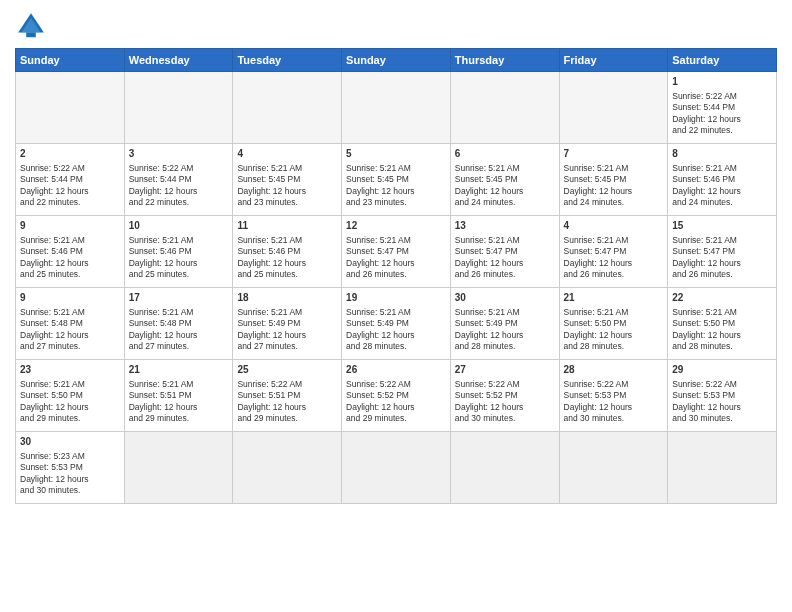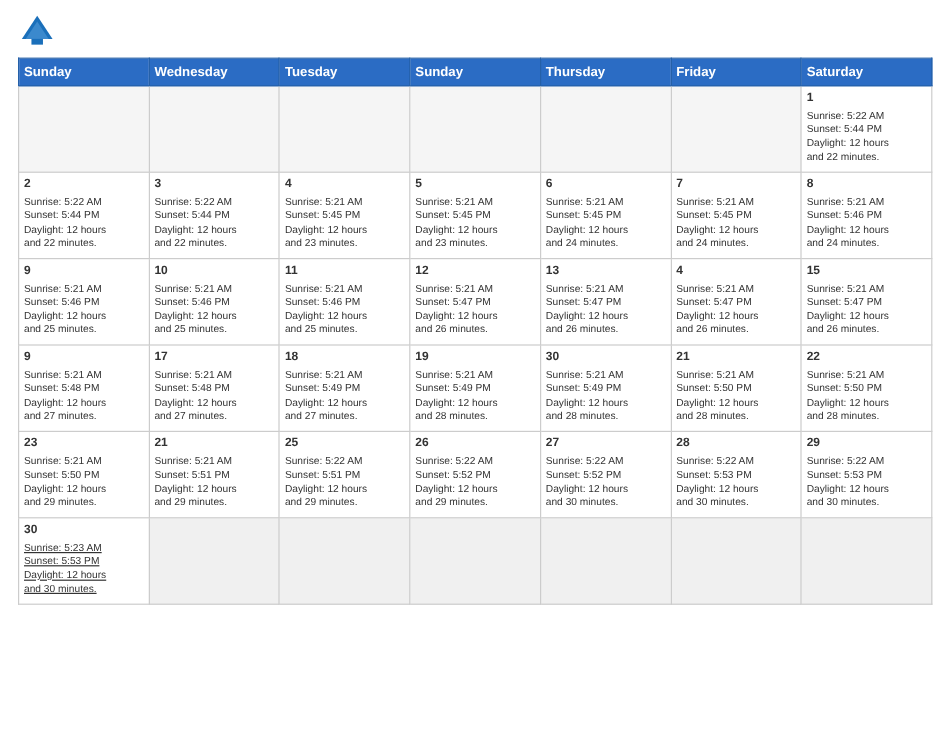--- a/index.html
+++ b/index.html
@@ -345,21 +345,21 @@
             <span class="day-number">29</span>
             <div class="day-info" style="white-space: pre-line;">Sunrise: 5:22 AM
 Sunset: 5:53 PM
 Daylight: 12 hours
 and 30 minutes.</div>
           </td>
         </tr>
         <tr class="last-row">
           <td>
             <span class="day-number">30</span>
-            <div class="day-info" style="white-space: pre-line; text-decoration: underline;">Sunrise: 5:23 AM
+            <div class="day-info" style="white-space: pre-line;">Sunrise: 5:23 AM
 Sunset: 5:53 PM
 Daylight: 12 hours
 and 30 minutes.</div>
           </td>
           <td class="shaded"></td>
           <td class="shaded"></td>
           <td class="shaded"></td>
           <td class="shaded"></td>
           <td class="shaded"></td>
           <td class="shaded"></td>

